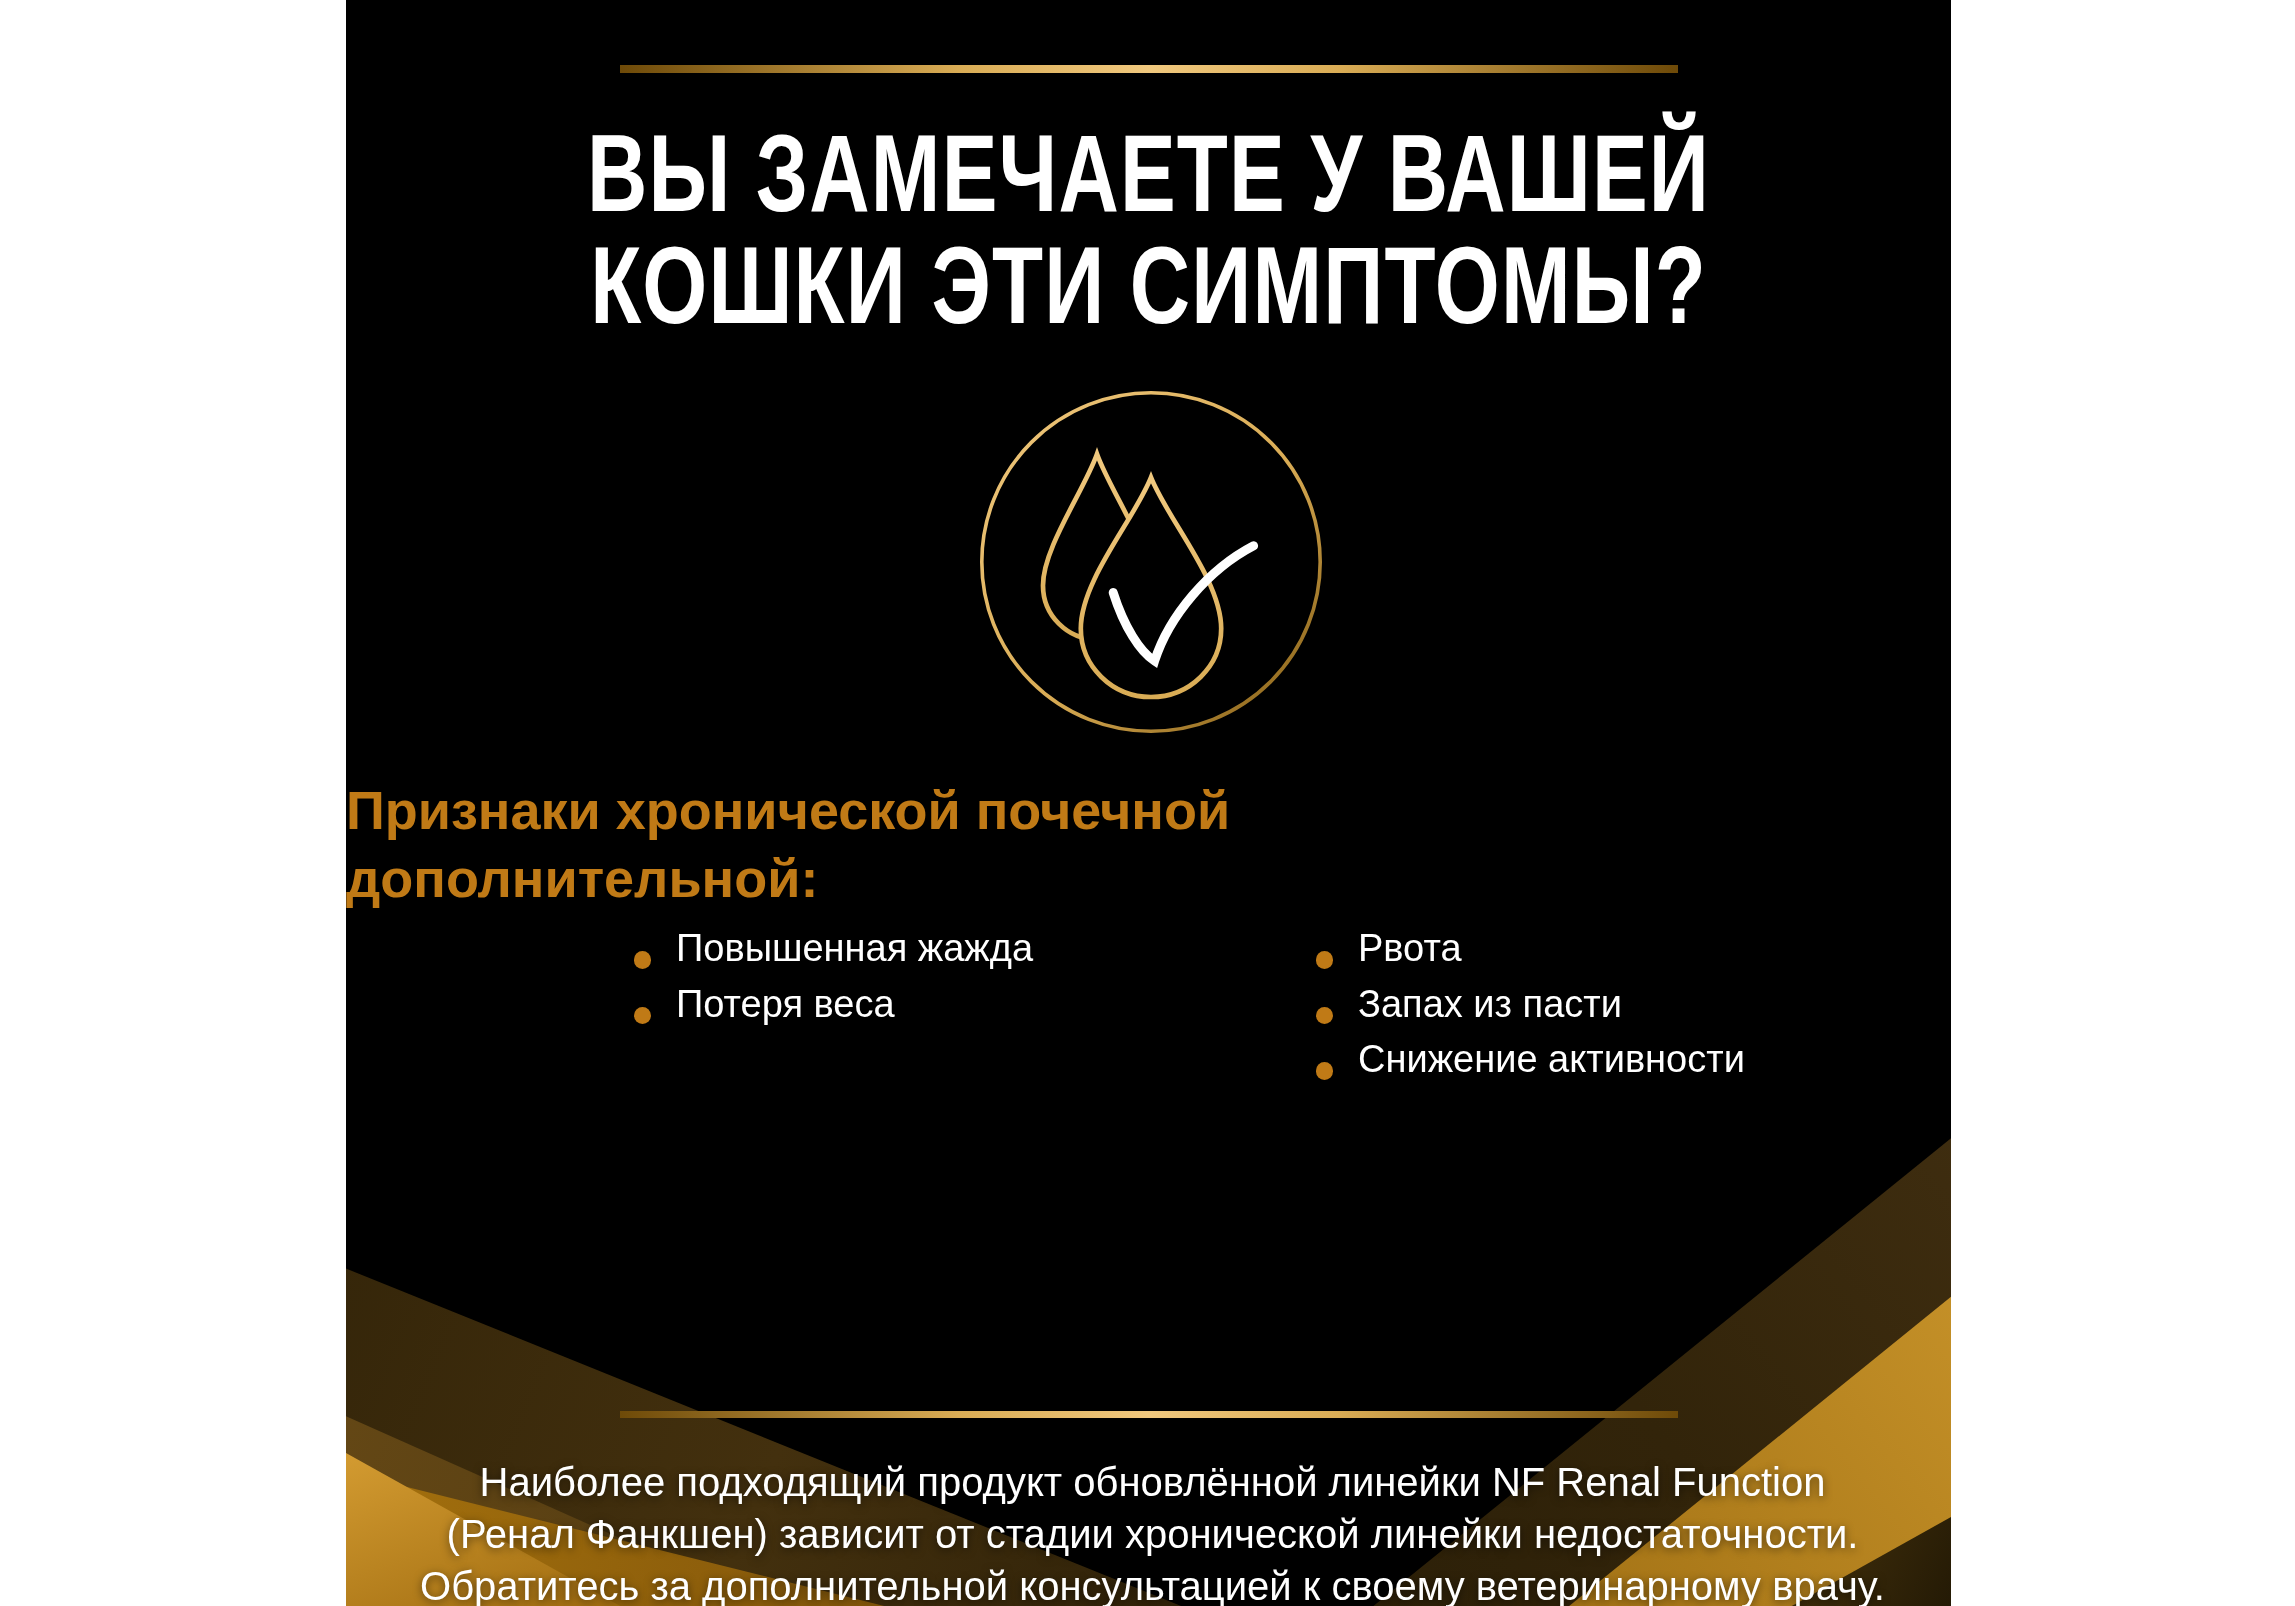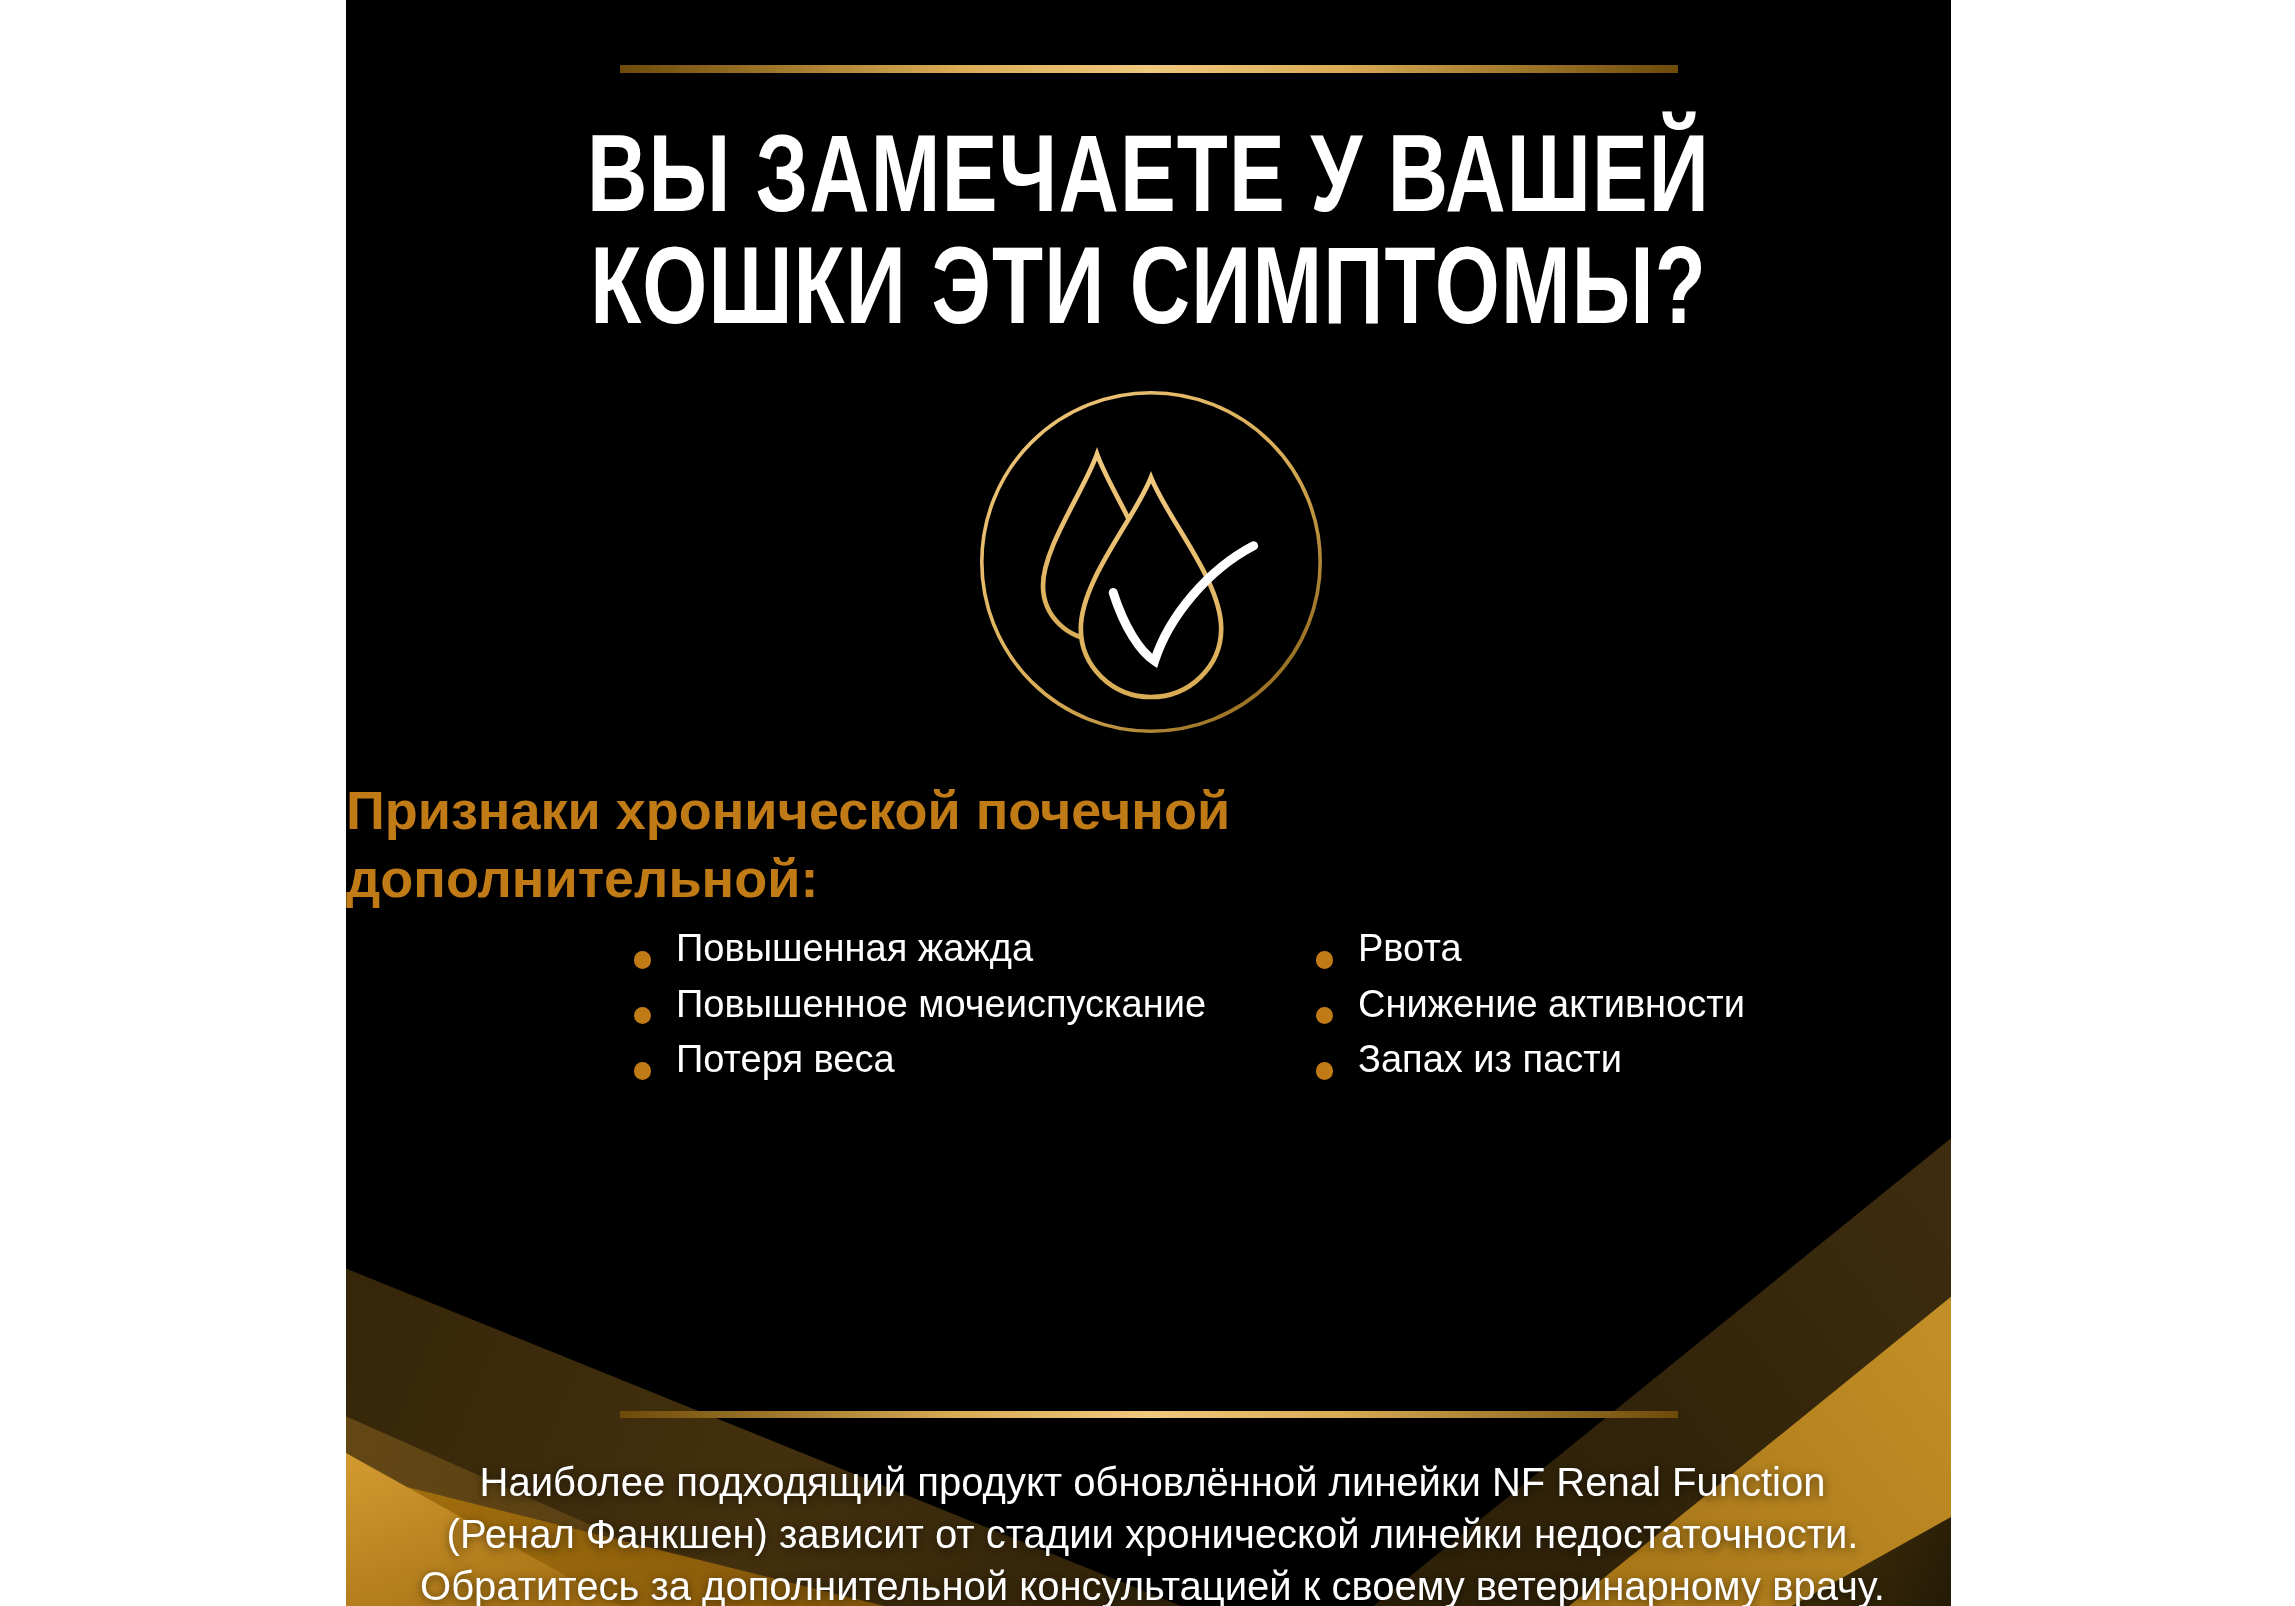--- a/index.html
+++ b/index.html
@@ -168,27 +168,26 @@
     </div>
 
     <div class="subtitle">
       <span>Признаки хронической почечной</span>
       <span>дополнительной:</span>
     </div>
 
     <div class="columns">
       <ul class="col left">
           <li><span class="dot"></span><span>Повышенная жажда</span></li>
-          <li><span class="dot"></span><span>Повышенное мочеиспускание</span></li>
           <li><span class="dot"></span><span>Потеря веса</span></li>
         </ul>
       <ul class="col right">
           <li><span class="dot"></span><span>Рвота</span></li>
+          <li><span class="dot"></span><span>Запах из пасти</span></li>
           <li><span class="dot"></span><span>Снижение активности</span></li>
-          <li><span class="dot"></span><span>Запах из пасти</span></li>
         </ul>
     </div>
 
     <div class="gold-line bottom"></div>
 
     <div class="footer">
       <span>Наиболее подходящий продукт обновлённой линейки NF Renal Function</span>
       <span>(Ренал Фанкшен) зависит от стадии хронической линейки недостаточности.</span>
       <span>Обратитесь за дополнительной консультацией к своему ветеринарному врачу.</span>
     </div>

